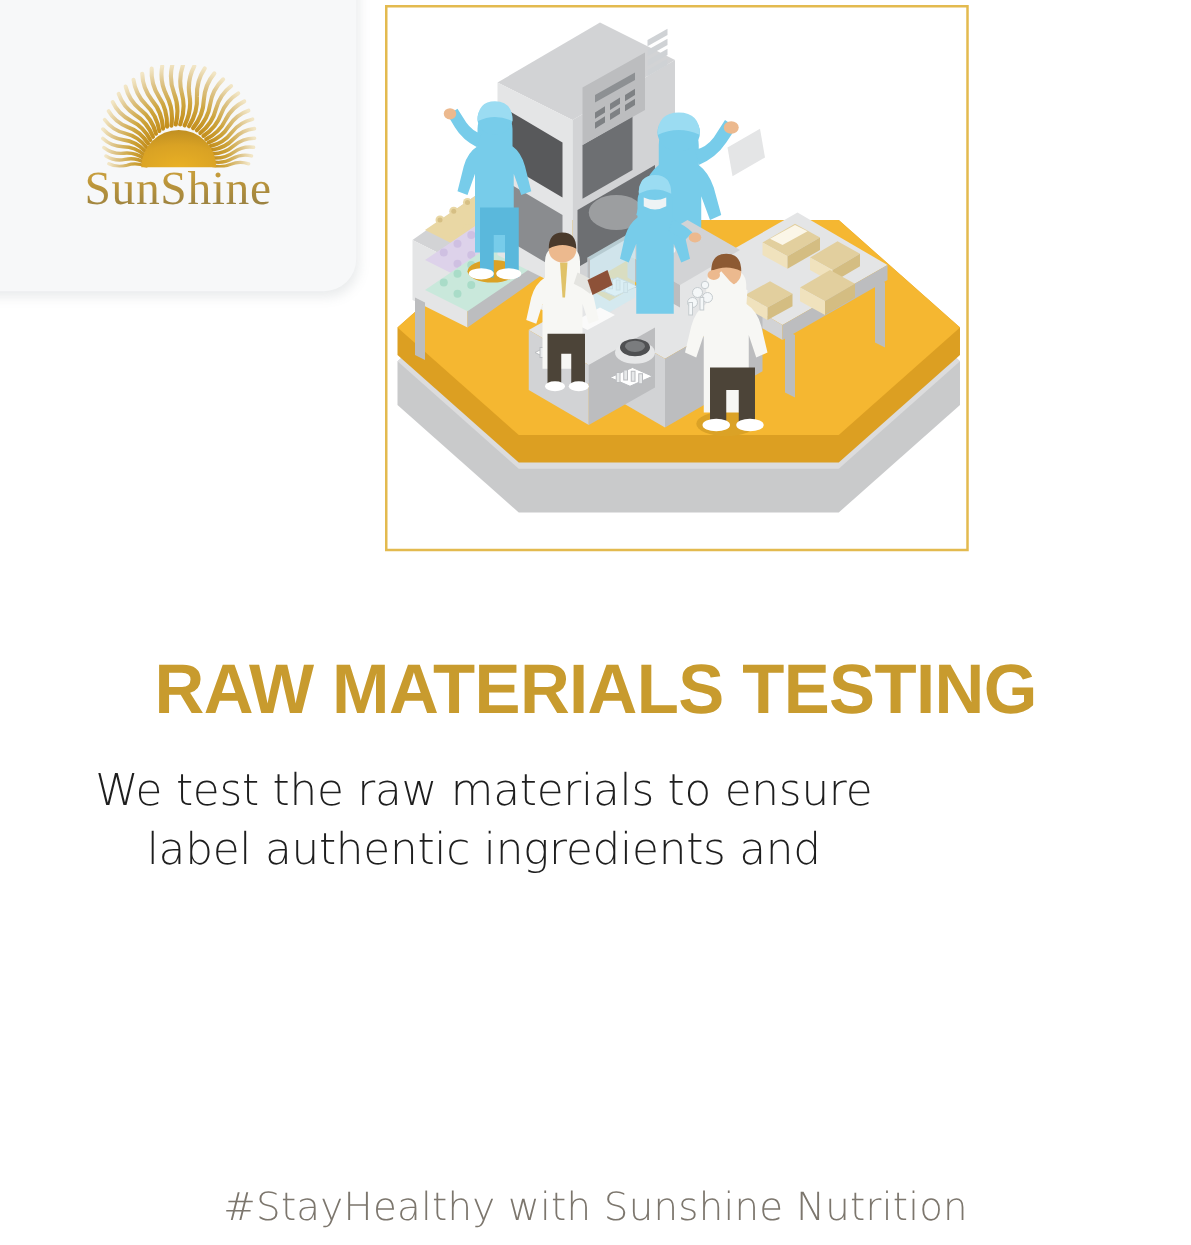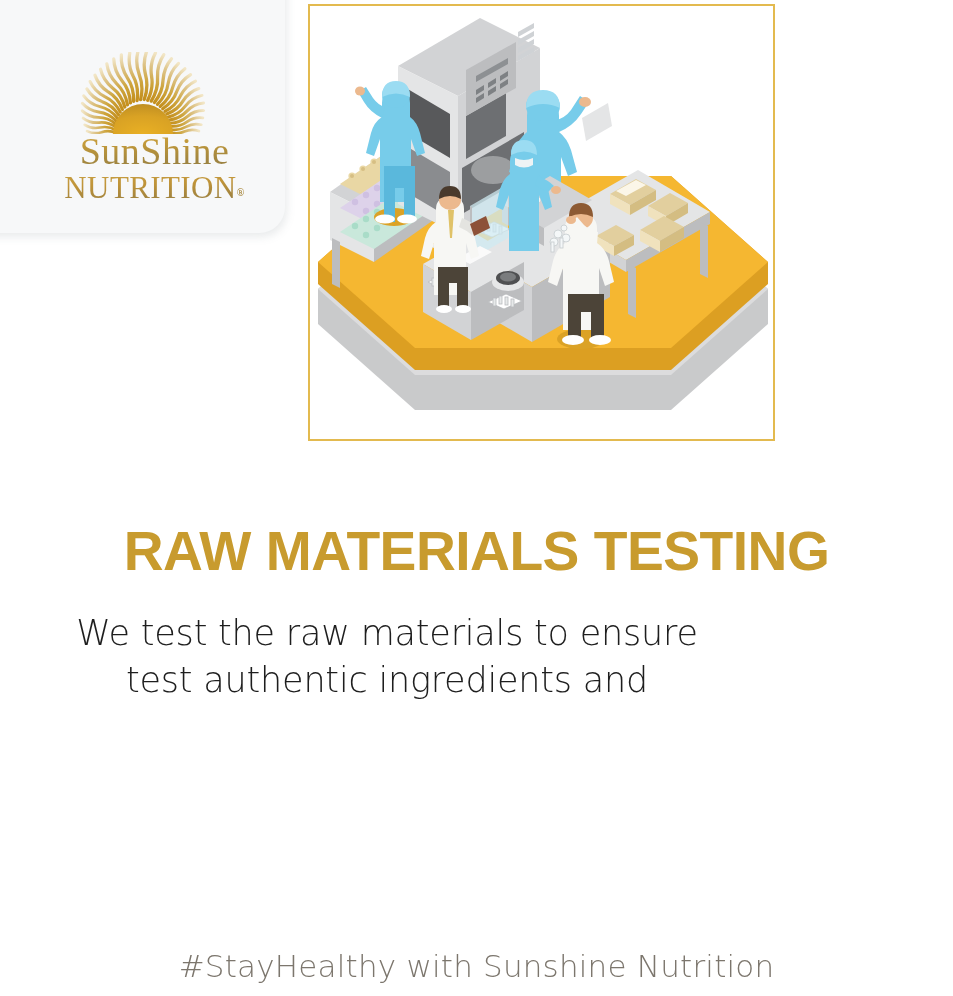--- a/index.html
+++ b/index.html
@@ -45,21 +45,20 @@
   }
   .logo-wordmark {
     position: absolute;
     left: 0;
     top: 132px;
     width: 285px;
     text-align: center;
     font-family: "Liberation Serif", "DejaVu Serif", serif;
     line-height: 1.0;
     user-select: none;
-    padding-left: 12px;
   }
   .wm-line1 {
     display: block;
     font-size: 38px;
     letter-spacing: 0.5px;
     font-weight: 400;
     background: linear-gradient(178deg,#caa44a 0%,#c49b3a 30%,#a98a3e 62%,#8c7a46 100%);
     -webkit-background-clip: text;
     background-clip: text;
     color: transparent;
@@ -262,21 +261,20 @@
                 <path d="M0,-26 q3.2,-8 0.4,-15.5 q-2.6,-7.5 0.6,-14.5" stroke-width="2.6"></path>
               </g>
           </g>
           <path d="M-30,0 A30,30 0 0 1 30,0 Z" fill="url(#coreGrad)"></path>
         </g>
       </svg>
     </div>
 
     <div class="logo-wordmark">
       <span class="wm-line1">SunShine</span>
-      <span class="wm-line2"><span>NUTRITION</span><sup class="wm-tm">®</sup></span>
     </div>
 
   </div>
 </div>
 
 <div class="illus-frame">
   <div class="illus-stage">
     <svg viewBox="0 0 463 433" width="463" height="433" aria-hidden="true">
       <defs>
         <style>
@@ -586,16 +584,16 @@
       </g>
 
     </svg>
   </div>
 </div>
 
 <div class="headline">RAW MATERIALS TESTING</div>
 
 <div class="body-copy">
   <span class="ln">We test the raw materials to ensure</span>
-  <span class="ln">test authentic ingredients and</span>
+  <span class="ln">label authentic ingredients and</span>
 </div>
 
 <div class="footer-tag">#StayHealthy with Sunshine Nutrition</div>
 
 </body></html>

